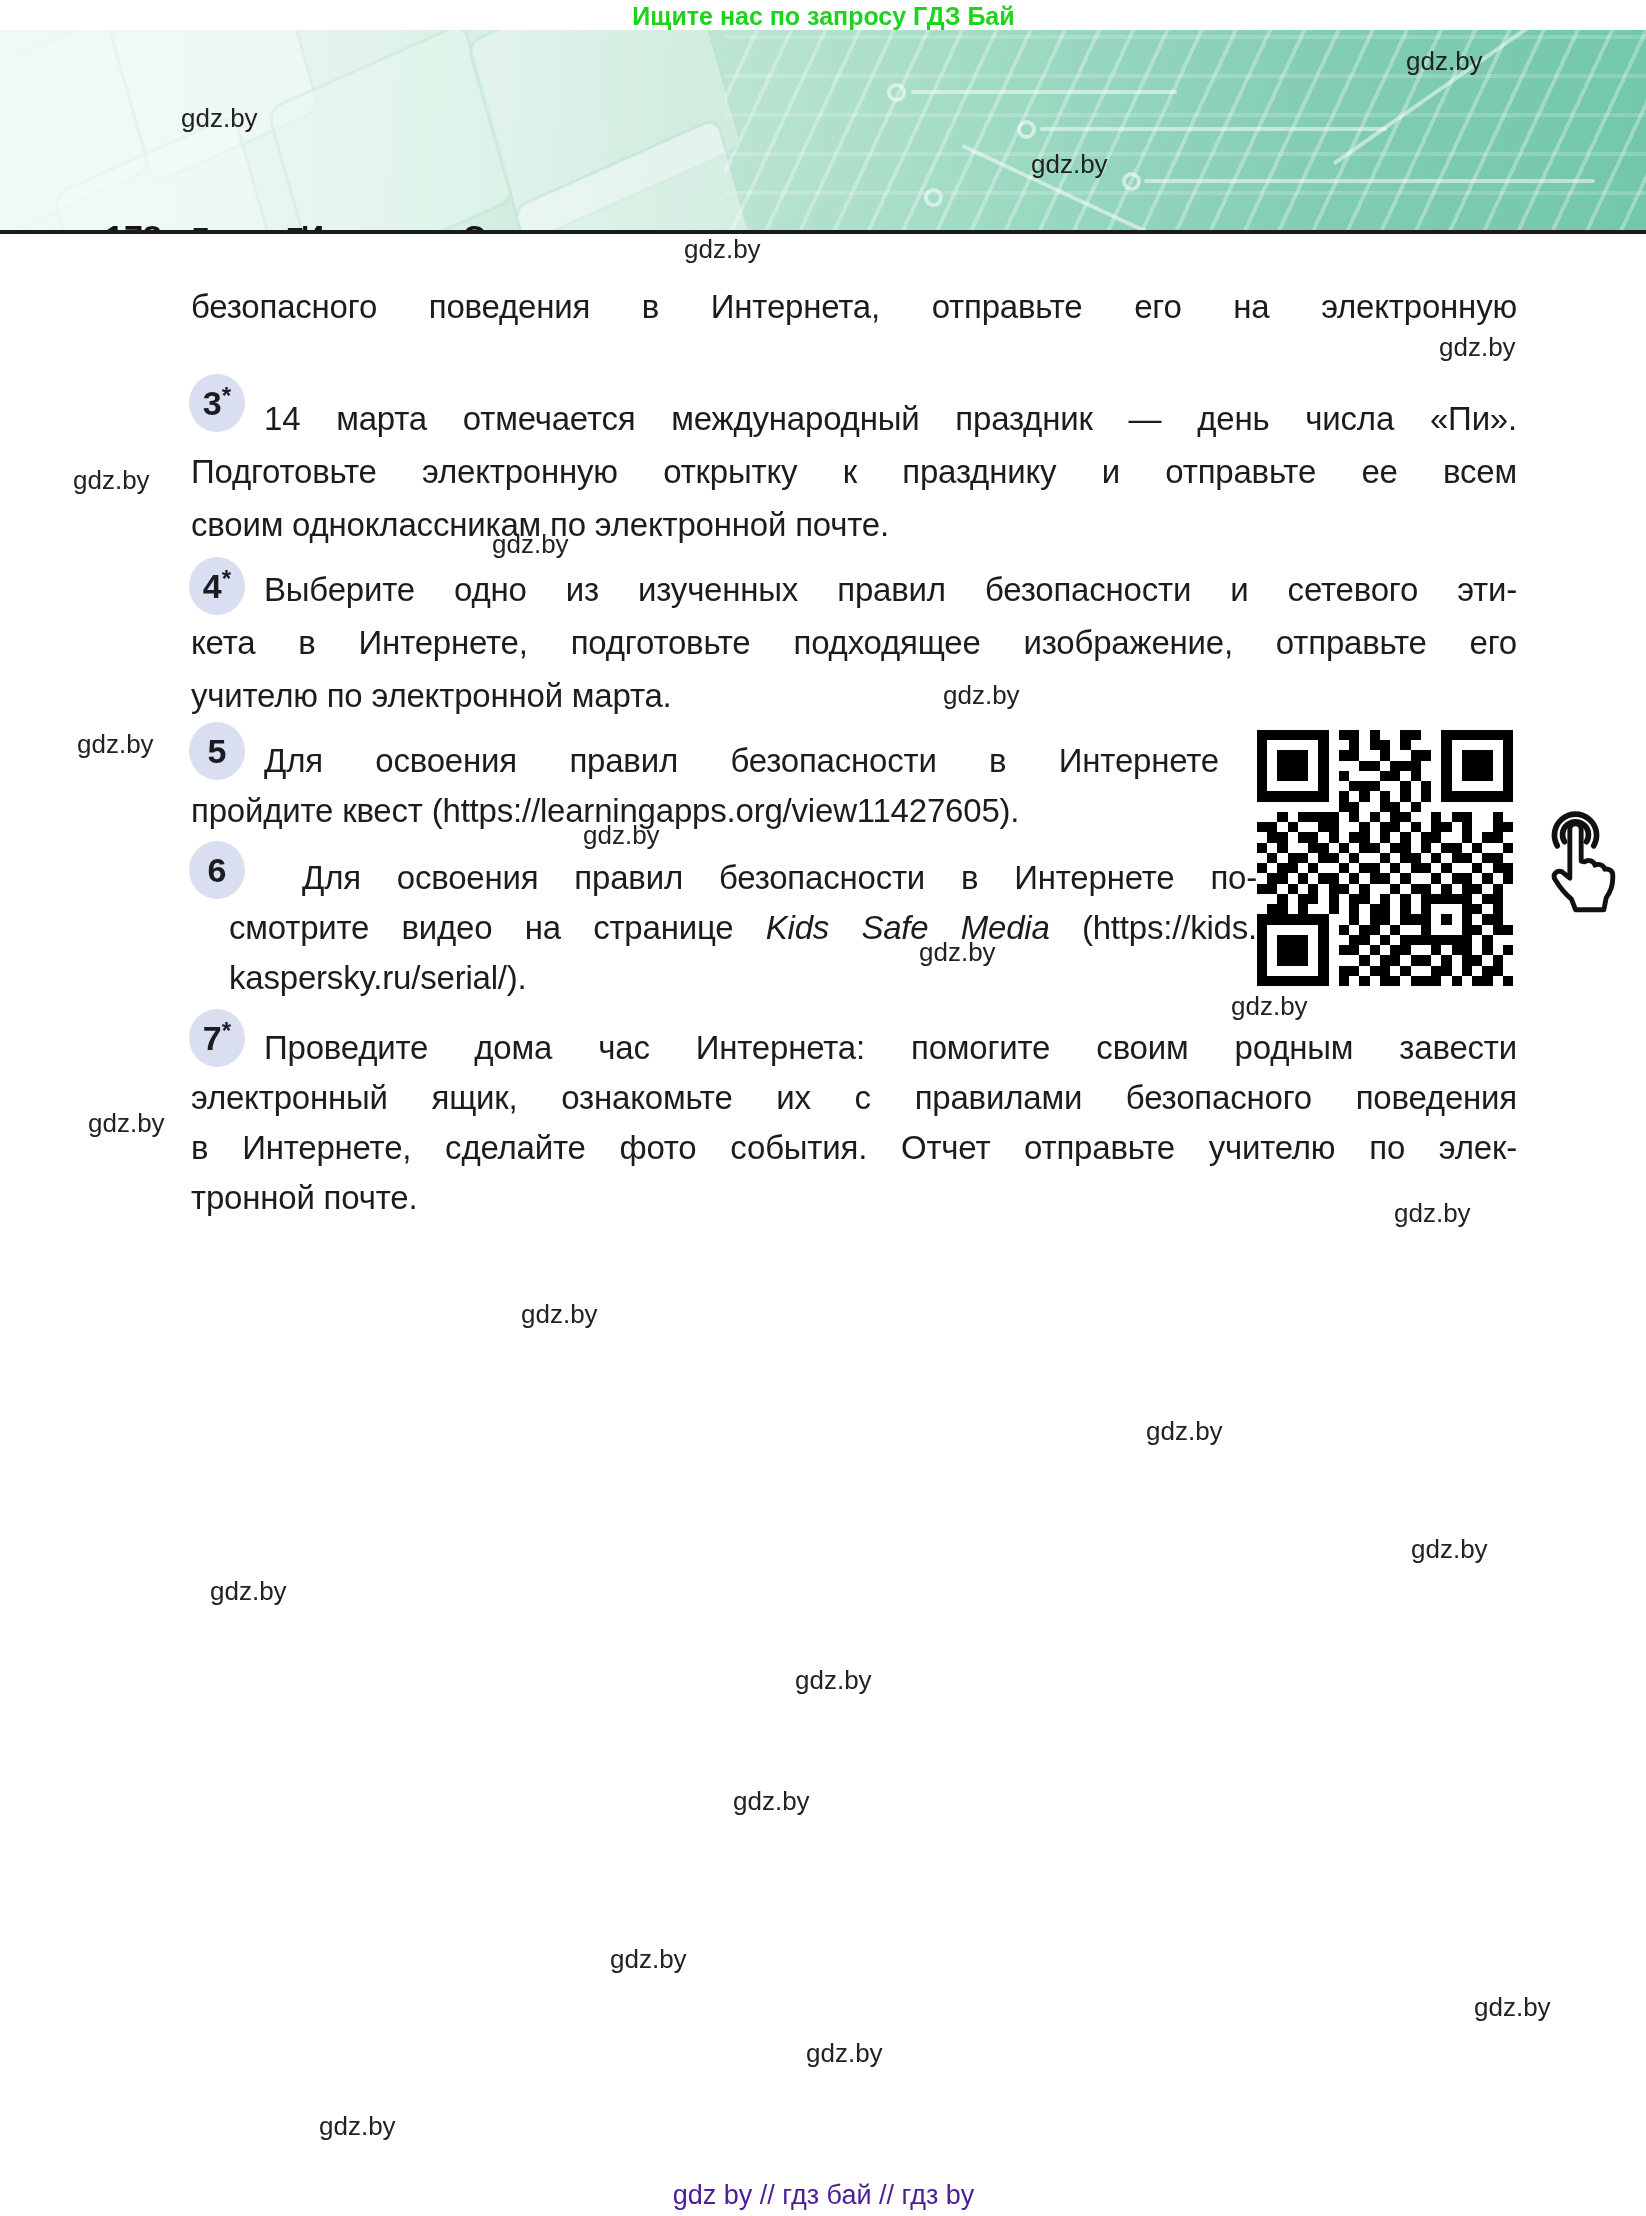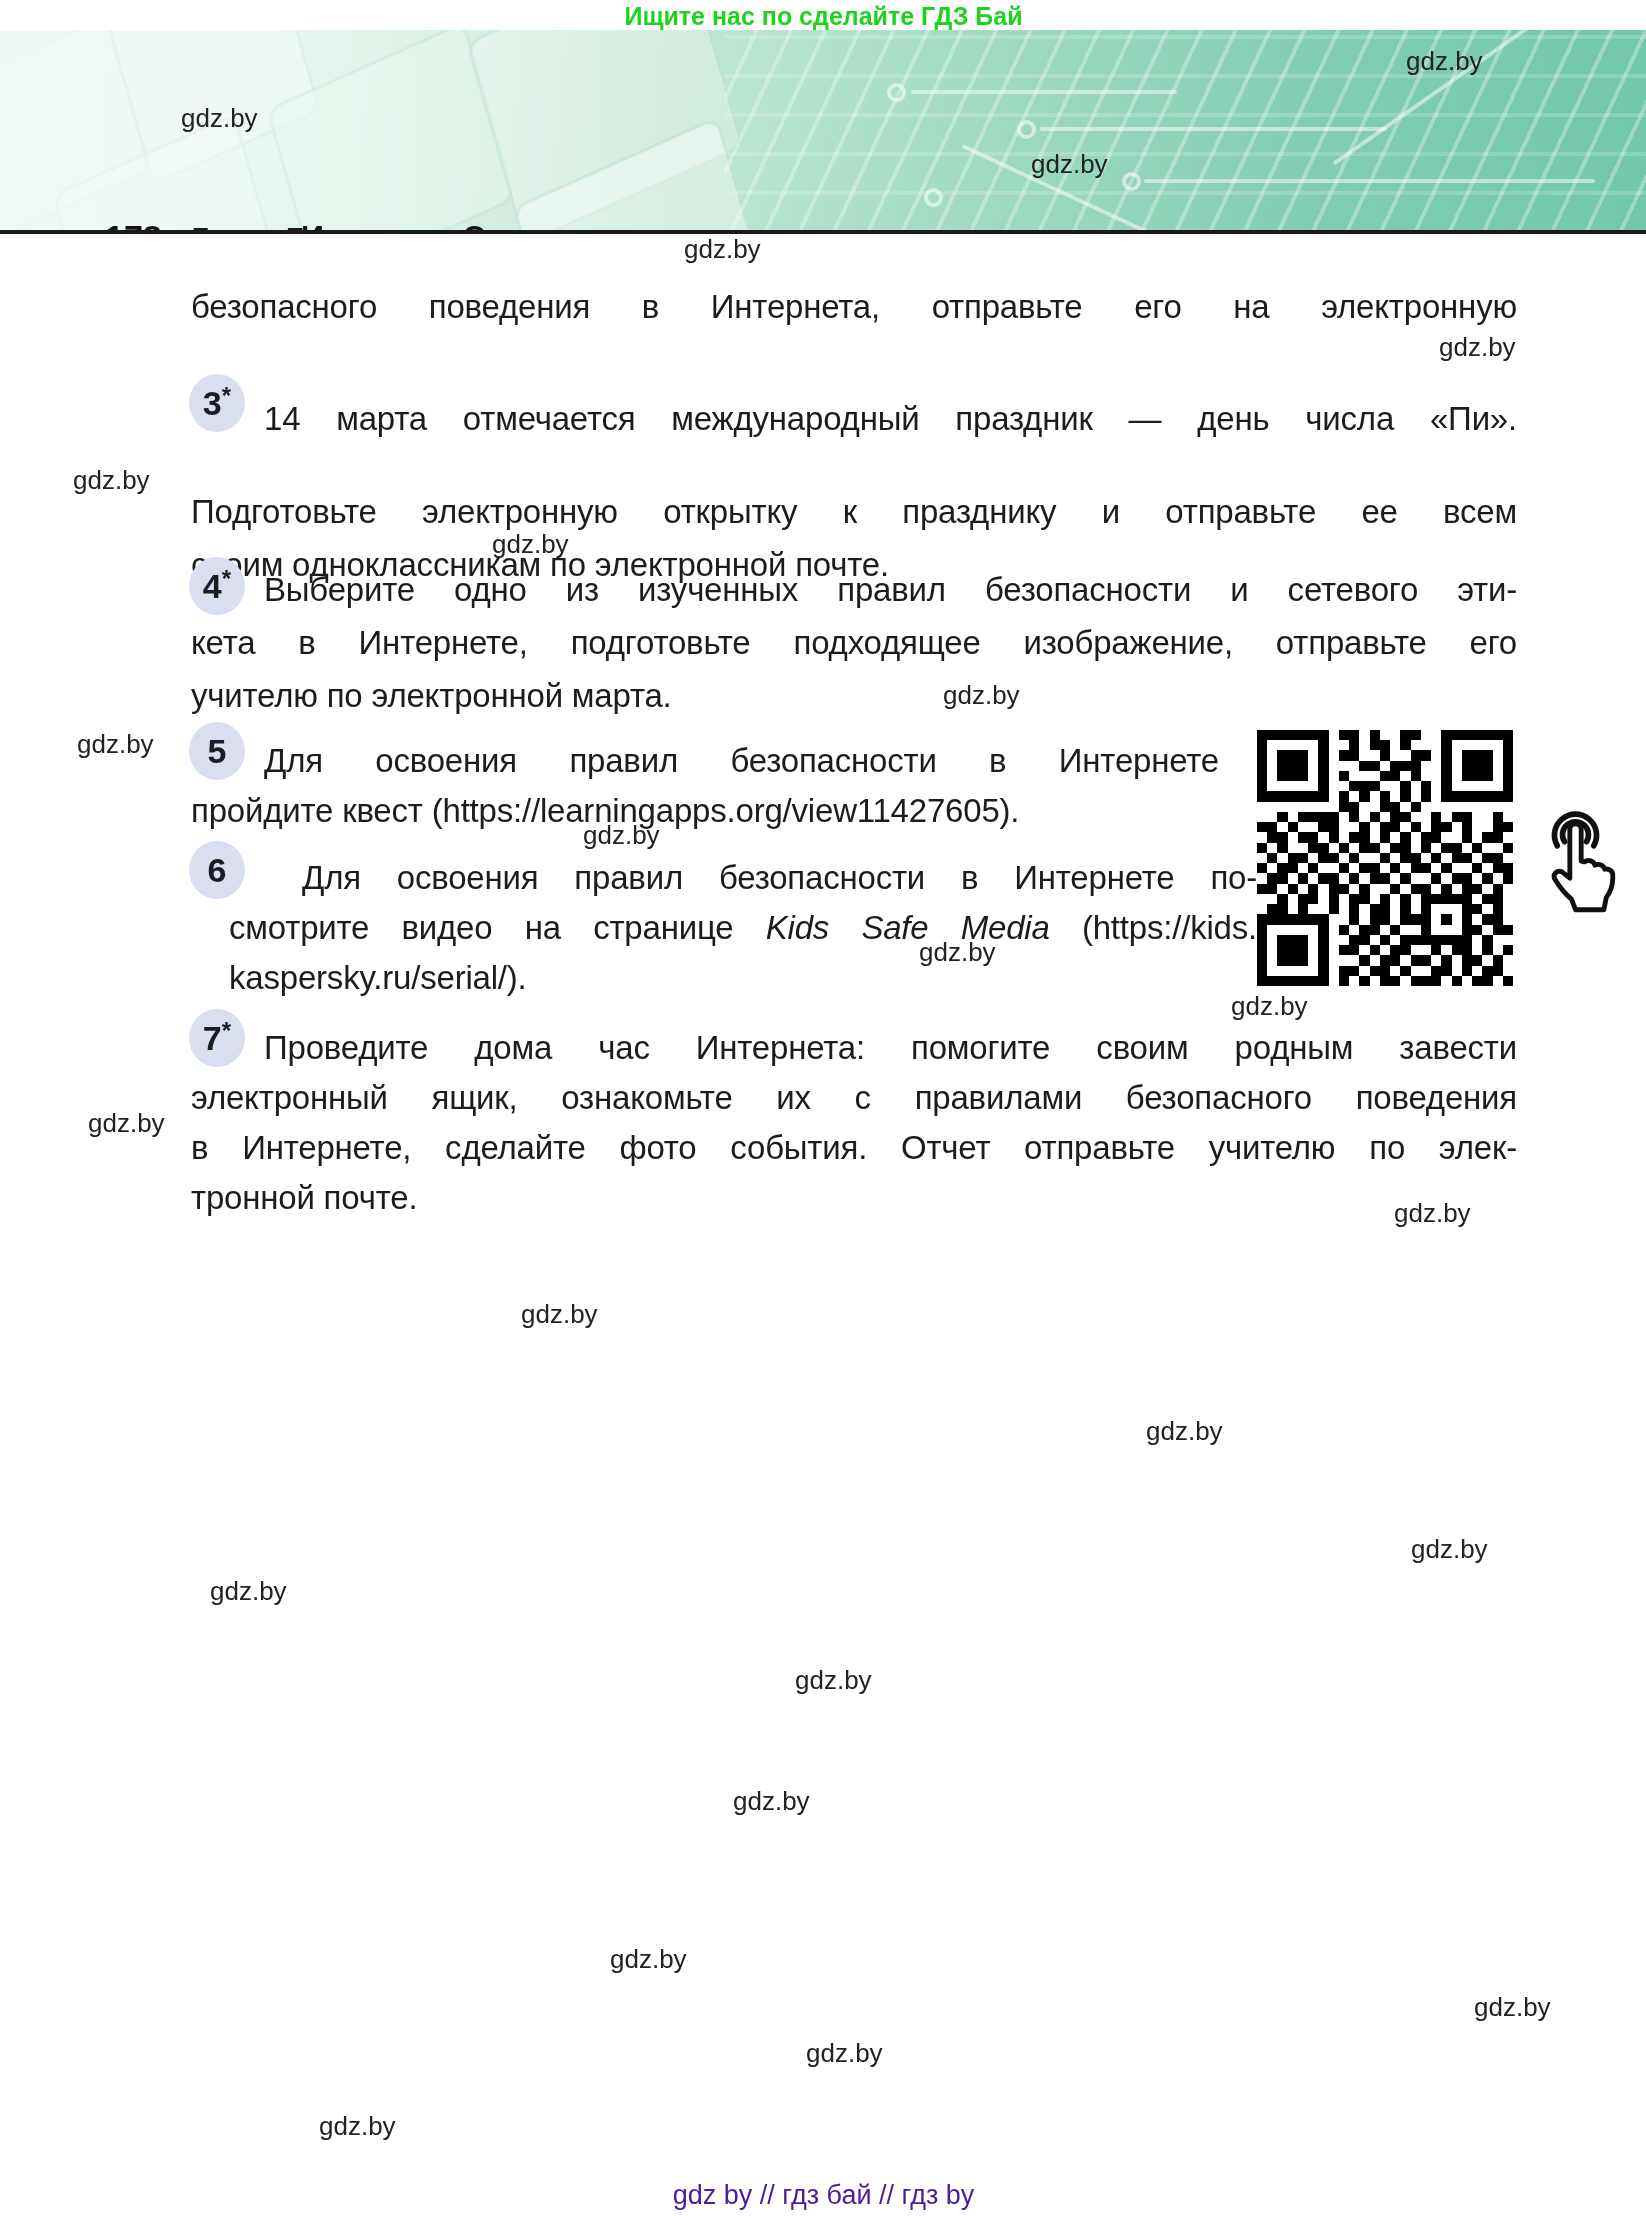--- a/index.html
+++ b/index.html
@@ -71,21 +71,21 @@
   .wm{position:absolute;font-size:26px;color:#222;white-space:nowrap;}
   
   .footer{position:absolute;left:0;right:0;top:2180px;text-align:center;font-size:27px;}
 </style>
 </head>
 <body>
 
 <div class="page">
 
   <div class="topbar">
-    <div class="promo" style="color: rgb(29, 212, 29);">Ищите нас по сделайте ГДЗ Бай</div>
+    <div class="promo" style="color: rgb(29, 212, 29);">Ищите нас по запросу ГДЗ Бай</div>
   </div>
 
   <div class="banner">
     <div class="key k1"></div>
     <div class="key k2"></div>
     <div class="key k3"></div>
     <div class="key k4"></div>
     <div class="key k5"></div>
     <div class="key k6"></div>
     <div class="circuit"></div>
@@ -105,21 +105,21 @@
   </div>
   <div class="rule"></div>
 
   <div id="tasks">
       <div class="para" style="left: 191px; top: 280px; width: 1326px;">
         <div class="jline" style="height: 53px; line-height: 53px;">безопасного поведения в Интернета, отправьте его на электронную</div>
       </div>
       <div class="badge" style="left: 189px; top: 374px;">3<span class="star">*</span></div>
       <div class="para" style="left: 191px; top: 392px; width: 1326px;">
         <div class="jline indent" style="height: 53px; line-height: 53px;">14 марта отмечается международный праздник — день числа «Пи».</div>
-        <div class="jline" style="height: 53px; line-height: 53px; margin-top: 40px;">Подготовьте электронную открытку к празднику и отправьте ее всем</div>
+        <div class="jline" style="height: 53px; line-height: 53px;">Подготовьте электронную открытку к празднику и отправьте ее всем</div>
         <div class="jline last" style="height: 53px; line-height: 53px;">своим одноклассникам по электронной почте.</div>
       </div>
       <div class="badge" style="left: 189px; top: 557px;">4<span class="star">*</span></div>
       <div class="para" style="left: 191px; top: 563px; width: 1326px;">
         <div class="jline indent" style="height: 53px; line-height: 53px;">Выберите одно из изученных правил безопасности и сетевого эти-</div>
         <div class="jline" style="height: 53px; line-height: 53px;">кета в Интернете, подготовьте подходящее изображение, отправьте его</div>
         <div class="jline last" style="height: 53px; line-height: 53px;">учителю по электронной марта.</div>
       </div>
       <div class="badge" style="left: 189px; top: 722px;">5</div>
       <div class="para" style="left: 191px; top: 736px; width: 1028px;">

